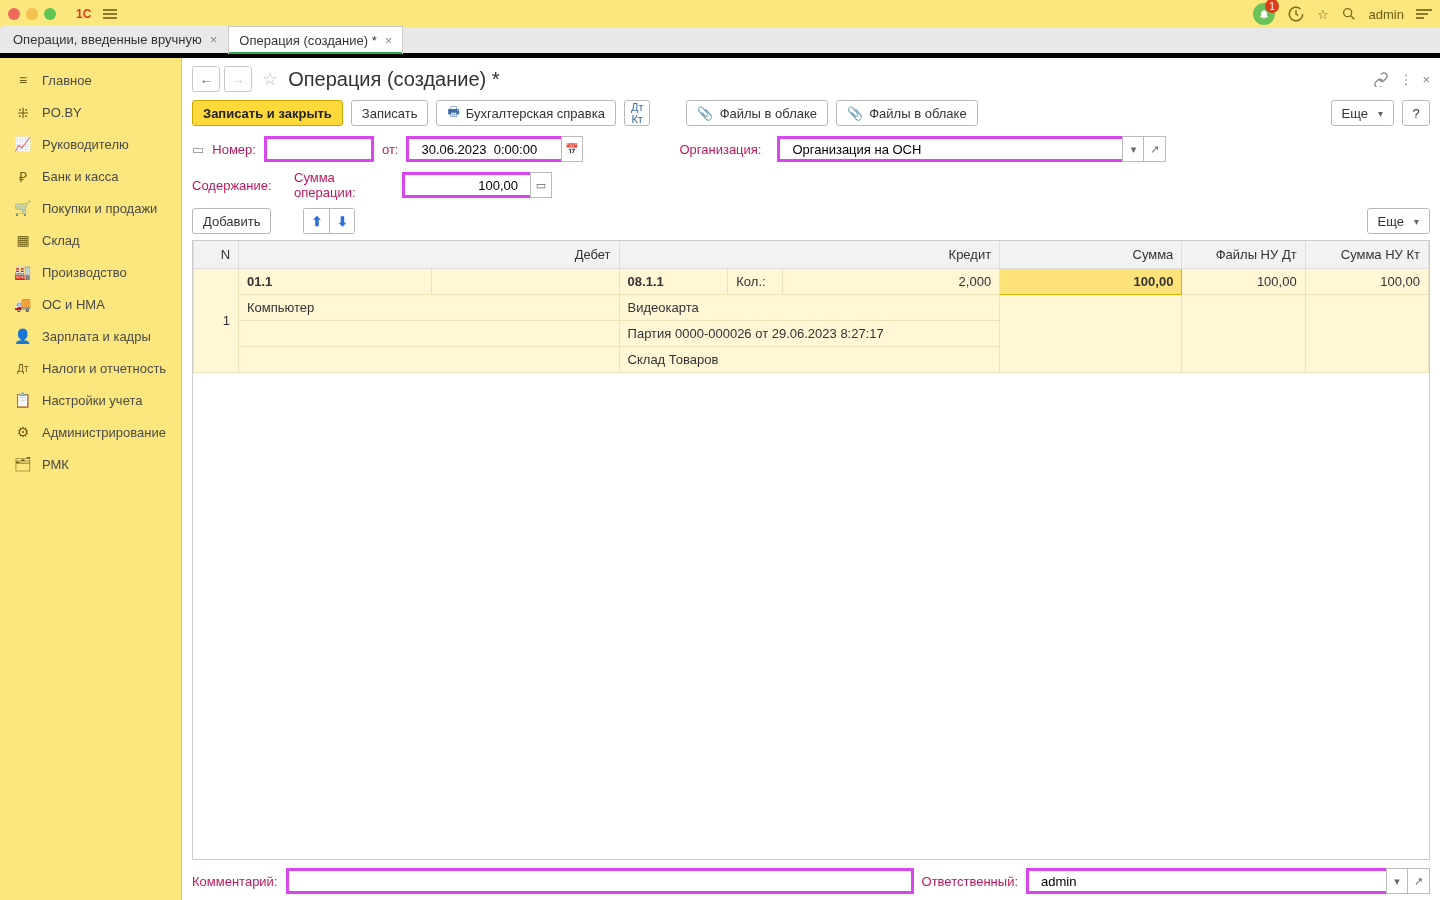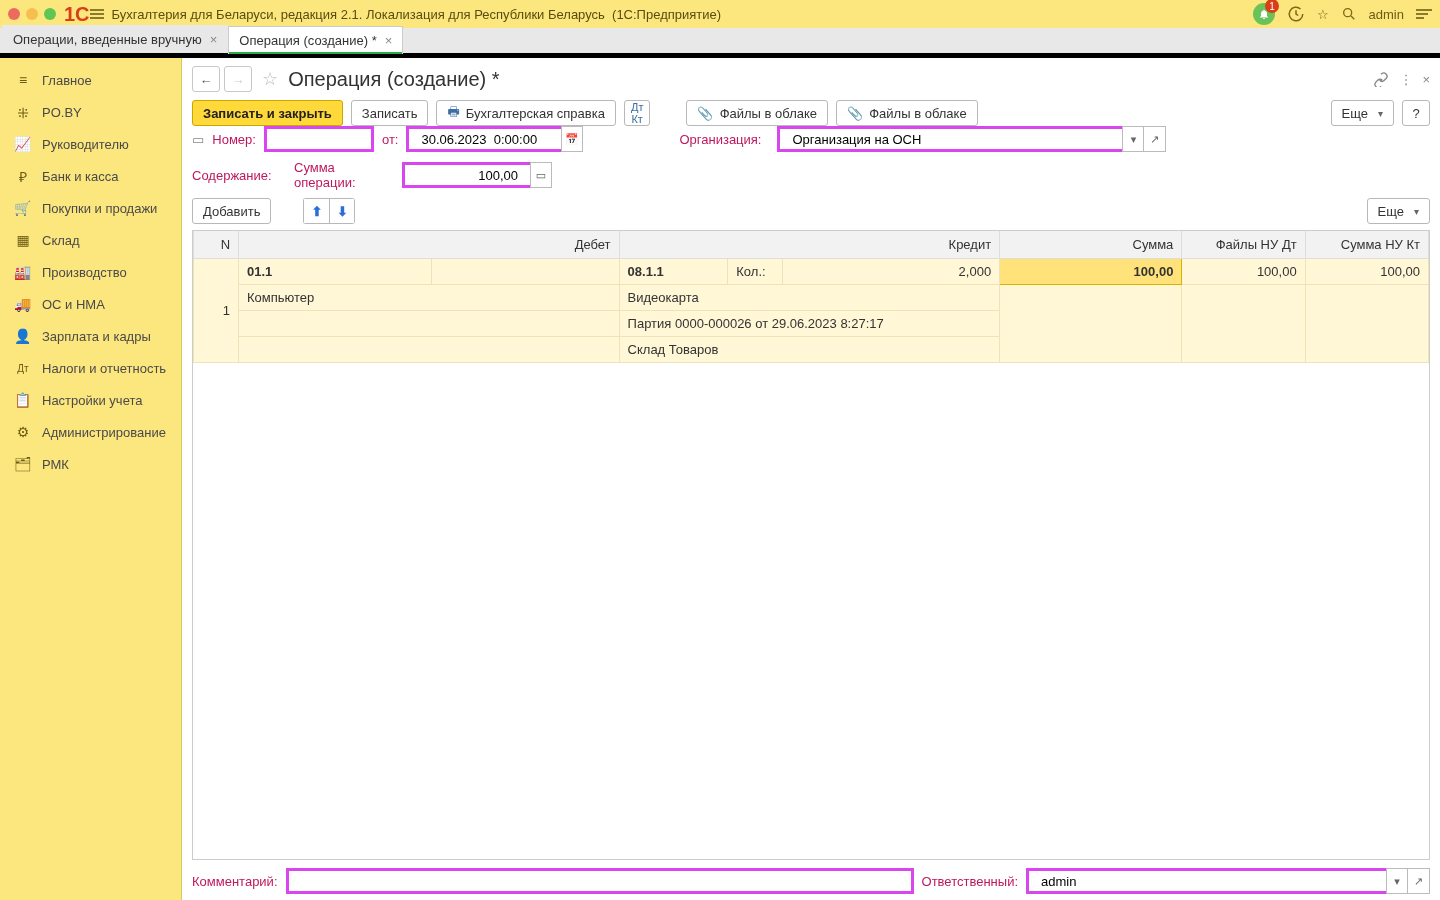--- a/index.html
+++ b/index.html
@@ -5,21 +5,21 @@
 * { box-sizing: border-box; margin: 0; padding: 0; font-family: Arial, sans-serif; }
 body { background: #fff; font-size: 13px; color: #333; width: 1440px; height: 900px; overflow: hidden; }
 
 
 .titlebar { background: #fce67e; height: 28px; display: flex; align-items: center; padding: 0 8px; }
 .traffic { display: flex; gap: 6px; margin-right: 8px; }
 .traffic span { width: 12px; height: 12px; border-radius: 50%; display: inline-block; }
 .tl-red { background: #ed6a5e; }
 .tl-yel { background: #f5bf4f; }
 .tl-grn { background: #61c554; }
-.logo-1c { font-weight: bold; color: #d93d1a; font-size: 20px; margin: 0 0; }
+.logo-1c { font-weight: bold; color: #d93d1a; font-size: 12px; margin: 0 12px; }
 .hamburger-small { display: inline-flex; flex-direction: column; gap: 2px; margin-right: 8px; cursor: pointer; }
 .hamburger-small span { width: 14px; height: 2px; background: #8a7a2a; }
 .app-title { color: #5a4d0c; font-size: 13px; }
 .titlebar-right { margin-left: auto; display: flex; align-items: center; gap: 12px; color: #6b5c14; }
 .bell-wrap { position: relative; display: inline-flex; align-items: center; justify-content: center; width: 22px; height: 22px; background: #6ac259; border-radius: 50%; }
 .bell-badge { position: absolute; top: -4px; right: -4px; background: #d93d1a; color: #fff; font-size: 10px; width: 14px; height: 14px; border-radius: 50%; display: inline-flex; align-items: center; justify-content: center; }
 .titlebar-right .ico { cursor: pointer; }
 .burger-lines { display: inline-flex; flex-direction: column; gap: 2px; }
 .burger-lines span { height: 2px; background: #8a7a2a; }
 
@@ -40,21 +40,21 @@
 
 
 .page-head { display: flex; align-items: center; gap: 4px; margin-bottom: 8px; }
 .nav-btn { width: 28px; height: 26px; border: 1px solid #c8c8c8; background: #fff; border-radius: 3px; display: inline-flex; align-items: center; justify-content: center; cursor: pointer; color: #555; }
 .star-ico { color: #bbb; font-size: 18px; margin: 0 6px; }
 .page-title { font-size: 20px; color: #333; }
 .page-head-right { margin-left: auto; display: flex; gap: 10px; color: #888; align-items: center; }
 .page-head-right span { cursor: pointer; }
 
 
-.toolbar { display: flex; align-items: center; gap: 8px; }
+.toolbar { display: flex; align-items: center; gap: 8px; margin-bottom: 10px; }
 .btn { height: 26px; padding: 0 10px; border: 1px solid #b8b8b8; background: #fff; border-radius: 3px; display: inline-flex; align-items: center; gap: 6px; cursor: pointer; font-size: 13px; color: #333; }
 .btn-primary { background: #ffd83a; border-color: #c8a800; font-weight: bold; color: #222; }
 .btn .ico { color: #3a6ea5; }
 .btn-more::after { content: "▾"; margin-left: 4px; font-size: 10px; color: #666; }
 .toolbar .spacer { flex: 1; }
 .btn-help { width: 28px; justify-content: center; padding: 0; }
 
 
 .form-row { display: flex; align-items: center; gap: 8px; margin-bottom: 8px; }
 .lbl { color: #be185d; }
@@ -99,23 +99,20 @@
     <span class="tl-red"></span>
     <span class="tl-yel"></span>
     <span class="tl-grn"></span>
   </div>
   <span class="logo-1c">1C</span>
   <span class="hamburger-small">
       <span></span>
       <span></span>
       <span></span>
     </span>
-  <span class="app-title">
-    <span>Бухгалтерия для Беларуси, редакция 2.1. Локализация для Республики Беларусь</span>&nbsp;&nbsp;<span>(1С:Предприятие)</span>
-  </span>
   <div class="titlebar-right">
     <span class="bell-wrap">
       <svg width="12" height="12" viewBox="0 0 24 24">
           <path fill="#fff" d="M12 22a2 2 0 0 0 2-2h-4a2 2 0 0 0 2 2zm6-6V11c0-3-2-5.4-5-6V4a1 1 0 1 0-2 0v1c-3 .6-5 3-5 6v5l-2 2v1h16v-1l-2-2z"></path>
         </svg>
       <span class="bell-badge">1</span>
     </span>
     <span class="ico">
         <svg width="18" height="18" viewBox="0 0 24 24">
           <path fill="none" stroke="#7a6a16" stroke-width="2" d="M12 7v5l3 2M21 12a9 9 0 1 1-3-6.7"></path>

